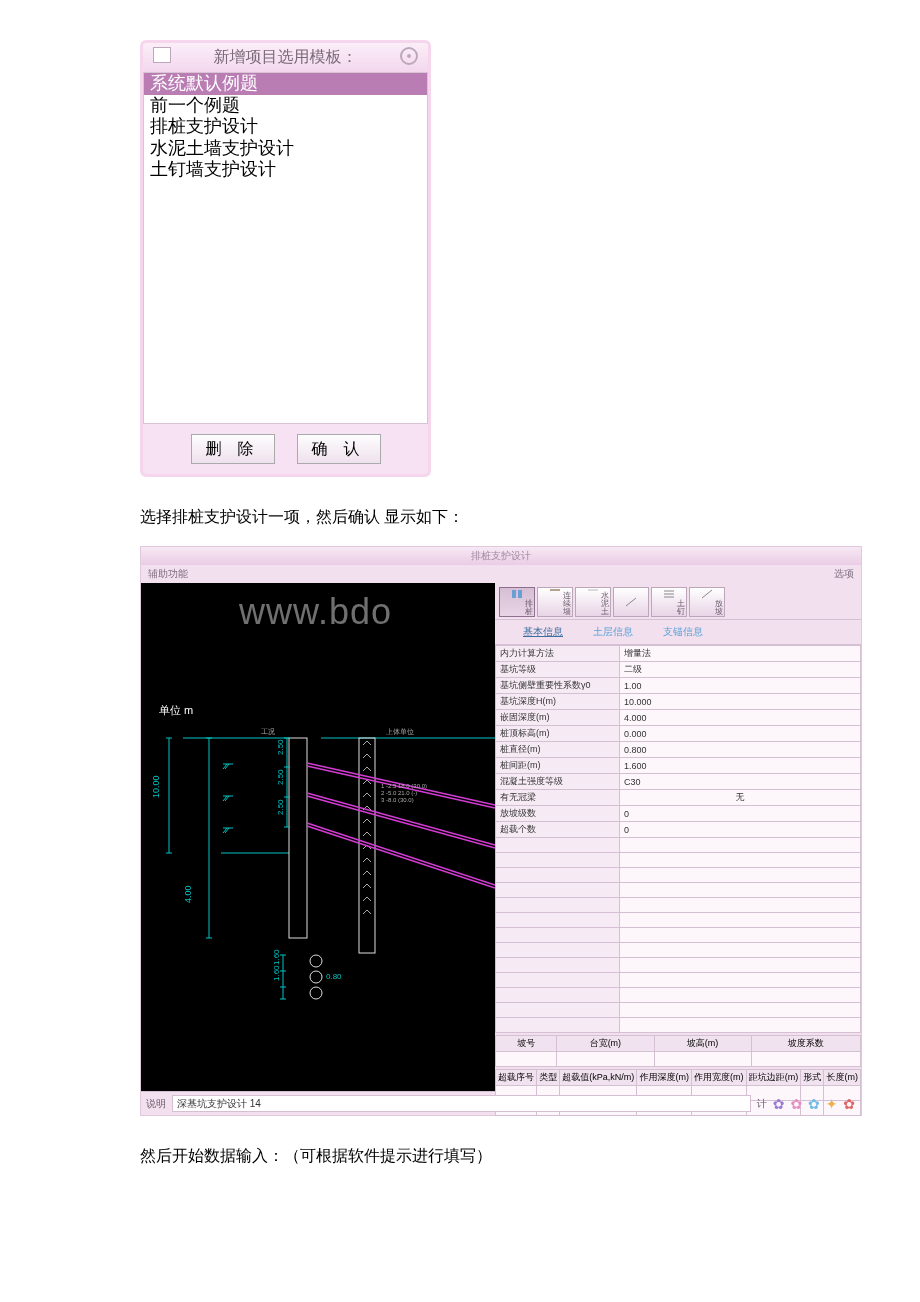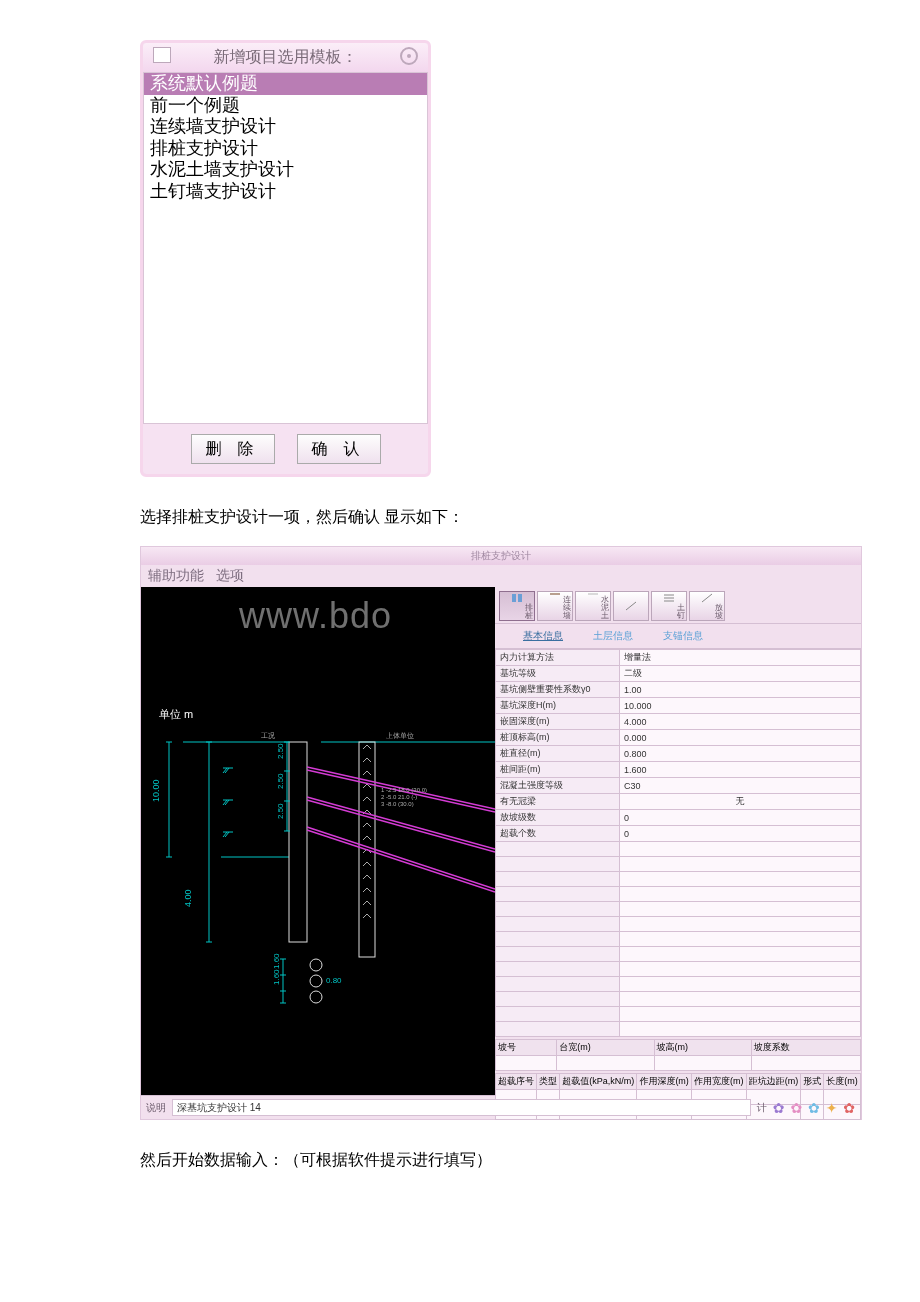--- a/index.html
+++ b/index.html
@@ -119,23 +119,24 @@
     color: #9f87a0;
     font-size: 10px;
   }
   .appwin-title .title-center {
     flex: 1;
     text-align: center;
   }
   .appwin-menu {
     padding: 2px 7px;
     color: #7e6e80;
-    font-size: 14px;
+    font-size: 10px;
     display: flex;
     gap: 12px;
+    justify-content: space-between;
   }
   .appwin-body {
     display: flex;
     height: 508px;
   }
   .canvas-pane {
     flex: 0 0 354px;
     background: #000;
     position: relative;
     overflow: hidden;
@@ -230,21 +231,21 @@
 
   .grid2 {
     border-collapse: collapse;
     width: 100%;
     font-size: 9px;
     margin-top: 2px;
   }
   .grid2 th, .grid2 td {
     border: 1px solid #d5bfd3;
     padding: 1px 2px;
-    text-align: left;
+    text-align: center;
     background: #fdf7fc;
     height: 12px;
   }
   .grid2 th { background: #f0e2ee; font-weight: normal; }
 
   .statusbar {
     display: flex;
     align-items: center;
     gap: 6px;
     padding: 3px 5px;
@@ -284,21 +285,20 @@
 
   <div class="dialog1">
     <div class="dialog1-title">
       <span class="icon-box"></span>
       <span>新增项目选用模板：</span>
       <span class="radio-ico"></span>
     </div>
     <ul class="dialog1-list">
       <li class="selected">系统默认例题</li>
       <li>前一个例题</li>
-      <li>连续墙支护设计</li>
       <li>排桩支护设计</li>
       <li>水泥土墙支护设计</li>
       <li>土钉墙支护设计</li>
     </ul>
     <div class="dialog1-buttons">
       <button>删 除</button>
       <button>确 认</button>
     </div>
   </div>
 

